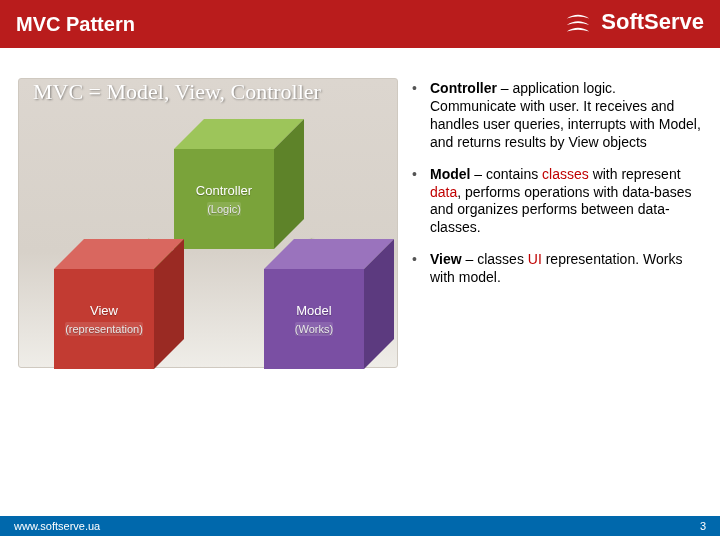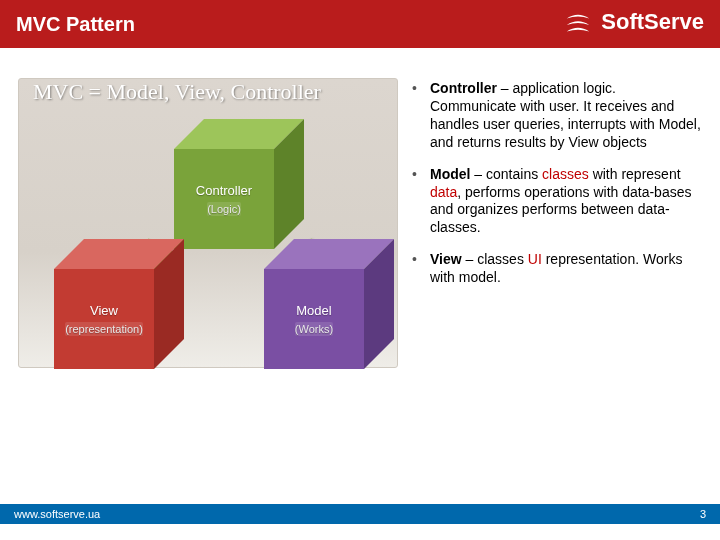--- a/index.html
+++ b/index.html
@@ -106,21 +106,21 @@
     margin-bottom: 14px;
     line-height: 1.28;
   }
   .bullets li::before {
     content: "•"; position:absolute; left:0; top:0; color:#555; font-size:14px;
   }
   .b { font-weight: bold; }
   .red { color: #c00000; text-align: center; }
 
   .footer {
-    position:absolute; bottom:16px; left:0; width:100%; height:20px;
+    position:absolute; bottom:4px; left:0; width:100%; height:20px;
     background:#0068ac;
     display:flex; align-items:center; justify-content:space-between;
     padding:0 14px;
     color:#fff; font-size:11px;
   }
   .page-num { color:#fff; }
 </style>
 </head>
 <body>
 

